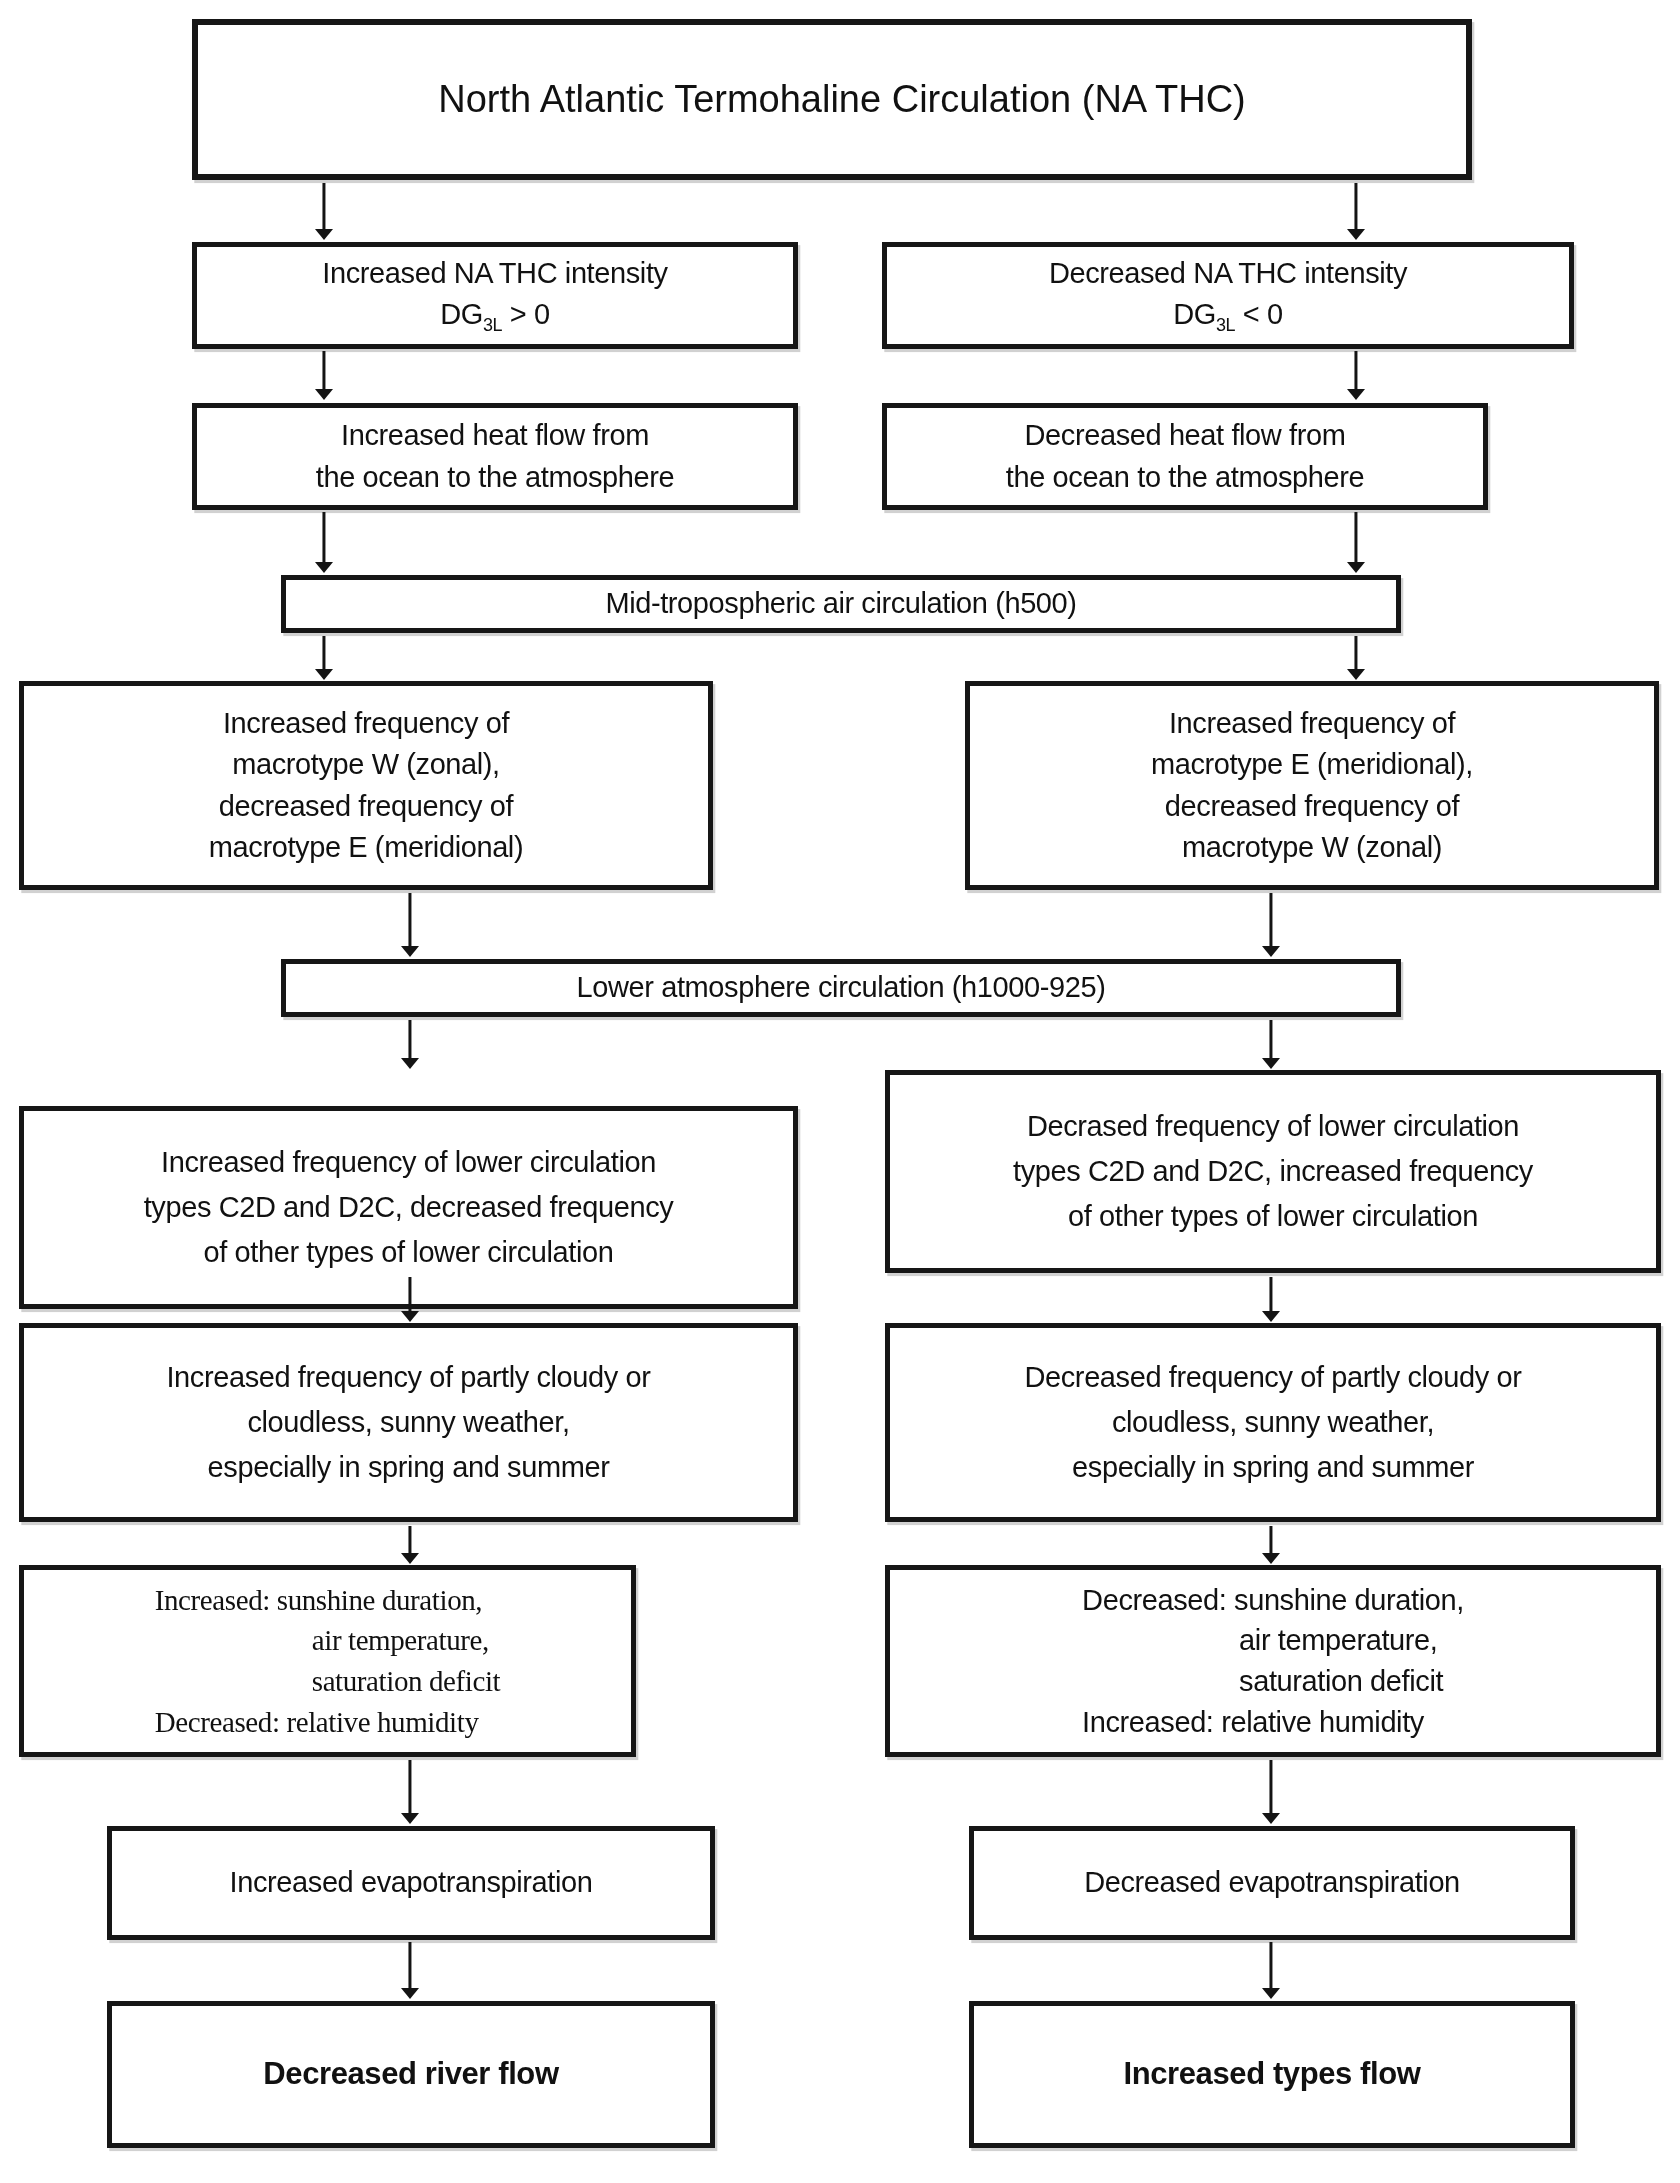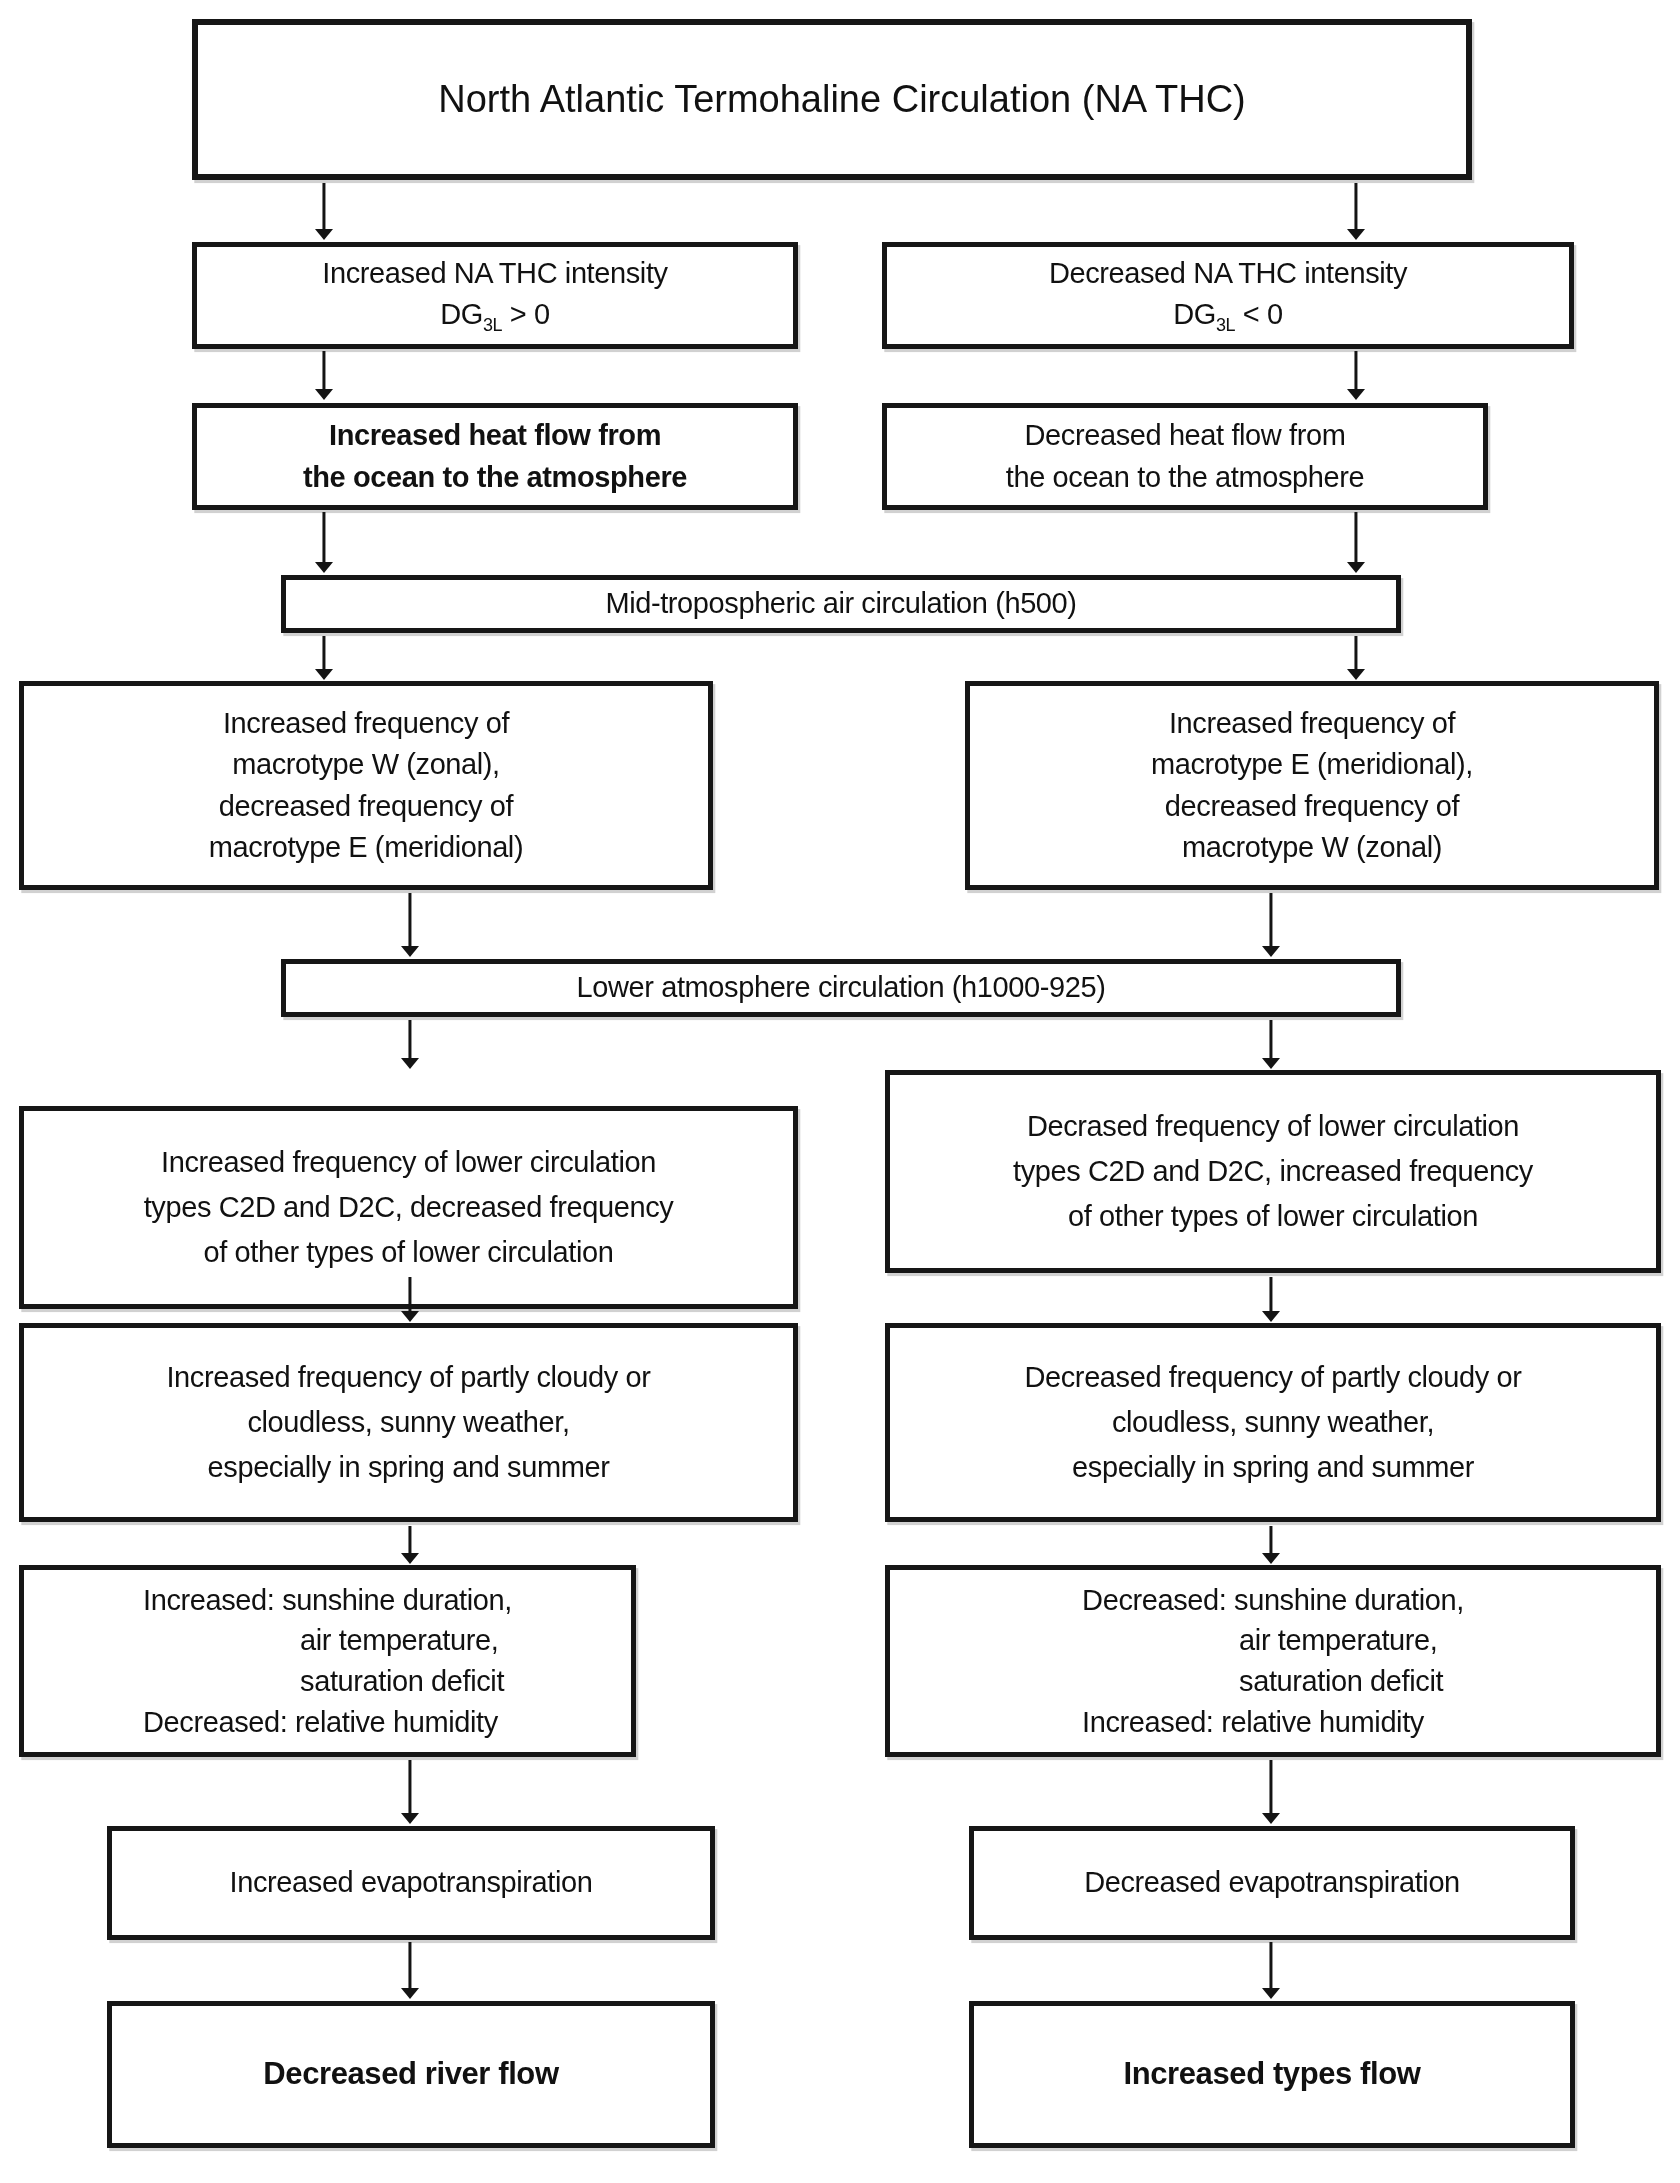--- a/index.html
+++ b/index.html
@@ -79,21 +79,21 @@
 
   <div class="box" style="left:192px;top:242px;width:606px;height:107px;">
     <div class="ln">Increased NA THC intensity</div>
     <div class="ln formula"><span>DG</span><sub class="sub">3L</sub><span class="rest">&gt; 0</span></div>
   </div>
   <div class="box" style="left:882px;top:242px;width:692px;height:107px;">
     <div class="ln">Decreased NA THC intensity</div>
     <div class="ln formula"><span>DG</span><sub class="sub">3L</sub><span class="rest">&lt; 0</span></div>
   </div>
 
-  <div class="box" style="left:192px;top:403px;width:606px;height:107px;font-weight:bold;">
+  <div class="box" style="left:192px;top:403px;width:606px;height:107px;">
     <div class="ln">Increased heat flow from</div>
     <div class="ln">the ocean to the atmosphere</div>
   </div>
   <div class="box" style="left:882px;top:403px;width:606px;height:107px;">
     <div class="ln">Decreased heat flow from</div>
     <div class="ln">the ocean to the atmosphere</div>
   </div>
 
   <div class="box" style="left:281px;top:575px;width:1120px;height:58px;">
     <div class="ln">Mid-tropospheric air circulation (h500)</div>
@@ -131,21 +131,21 @@
     <div class="ln">Increased frequency of partly cloudy or</div>
     <div class="ln">cloudless, sunny weather,</div>
     <div class="ln">especially in spring and summer</div>
   </div>
   <div class="box" style="left:885px;top:1323px;width:776px;height:199px;line-height:1.55;">
     <div class="ln">Decreased frequency of partly cloudy or</div>
     <div class="ln">cloudless, sunny weather,</div>
     <div class="ln">especially in spring and summer</div>
   </div>
 
-  <div class="box qualities" style="left:19px;top:1565px;width:617px;height:192px;line-height:1.4;">
+  <div class="box qualities" style="left:19px;top:1565px;width:617px;height:192px;line-height:1.4;font-family:Liberation Serif, serif;">
     <div class="inner">
       <div class="ln">Increased: sunshine duration,</div>
       <div class="ln indent">air temperature,</div>
       <div class="ln indent">saturation deficit</div>
       <div class="ln">Decreased: relative humidity</div>
     </div>
   </div>
   <div class="box qualities" style="left:885px;top:1565px;width:776px;height:192px;line-height:1.4;">
     <div class="inner">
       <div class="ln">Decreased: sunshine duration,</div>

